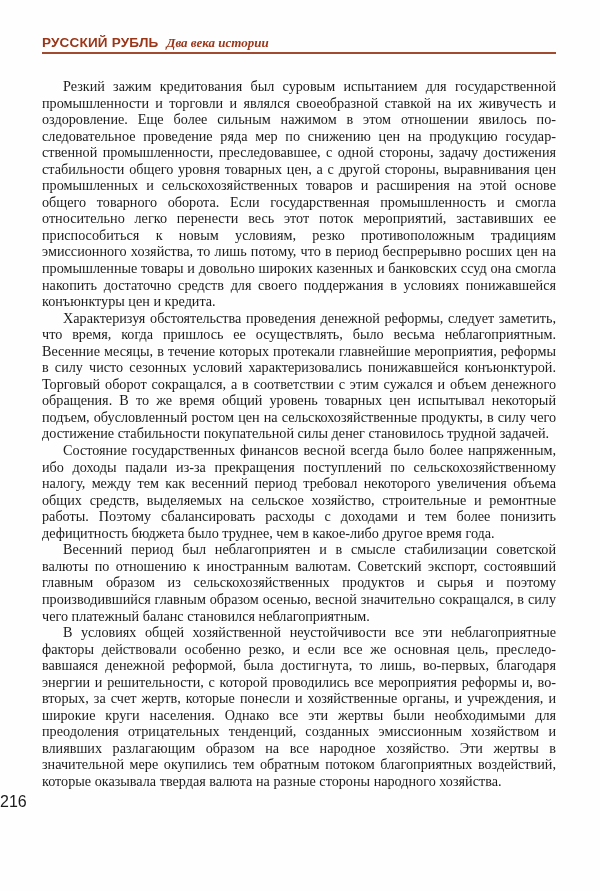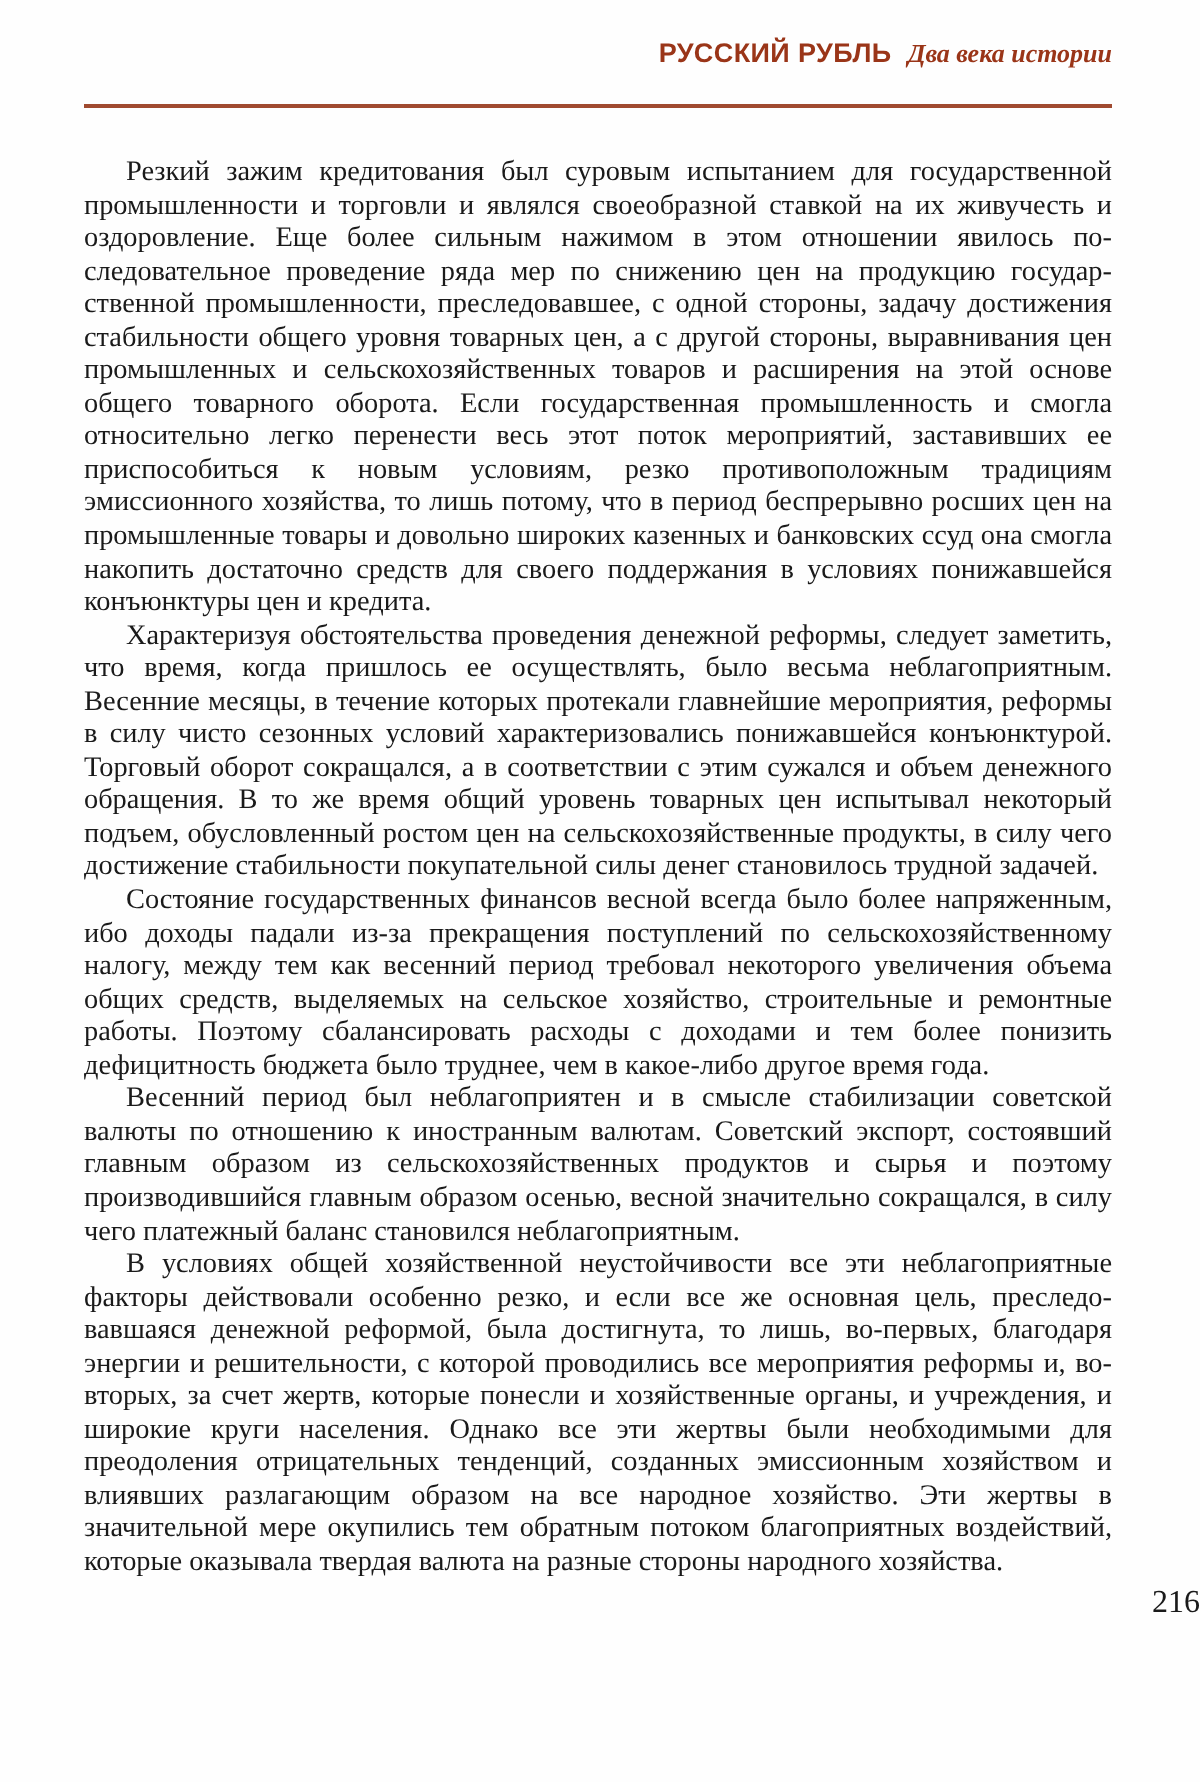--- a/index.html
+++ b/index.html
@@ -1,42 +1,42 @@
 <!DOCTYPE html>
 <html><head>
 <meta charset="utf-8">
 <style>
   html, body { margin: 0; padding: 0; background: #ffffff; }
   body { width: 600px; height: 891px; position: relative; overflow: hidden; }
   .page { position: absolute; left: 0; top: 0; width: 600px; height: 891px; background: #fefefe; }
   .header {
-    position: absolute; left: 42px; top: 18px; width: 514px; height: 20px;
-    text-align: right; white-space: nowrap;
+    position: absolute; left: 42px; top: 33px; width: 514px; height: 20px;
+    text-align: left; white-space: nowrap;
   }
   .header-title {
     font-family: "Liberation Sans", sans-serif; font-weight: bold; font-size: 13.5px;
     color: #9a3518; letter-spacing: 0.2px;
   }
   .header-subtitle {
     font-family: "Liberation Serif", serif; font-style: italic; font-weight: bold;
     font-size: 13px; color: #9a3518; margin-left: 4px;
   }
   .rule {
     position: absolute; left: 42px; top: 52px; width: 514px; height: 1.5px;
     background: #a04a30;
   }
   .body {
     position: absolute; left: 42px; top: 66px; width: 514px;
     font-family: "Liberation Serif", serif; font-size: 14.2px; line-height: 16.55px;
     color: #1a1a1a; text-align: justify; hyphens: manual; margin-top: 12px;
   }
   .body p { margin: 0; text-indent: 21px; }
   .page-number {
-    position: absolute; left: 0; top: 793px; width: 600px; text-align: right;
-    font-family: Liberation Serif, serif; font-size: 16px; color: #1a1a1a;
+    position: absolute; left: 0; top: 793px; width: 600px; text-align: left;
+    font-family: Liberation Sans, sans-serif; font-size: 16px; color: #1a1a1a;
   }
 </style>
 </head>
 <body>
 
 <div class="page">
   <div class="header">
     <span class="header-title">РУССКИЙ РУБЛЬ</span>
     <span class="header-subtitle">Два века истории</span>
   </div>

